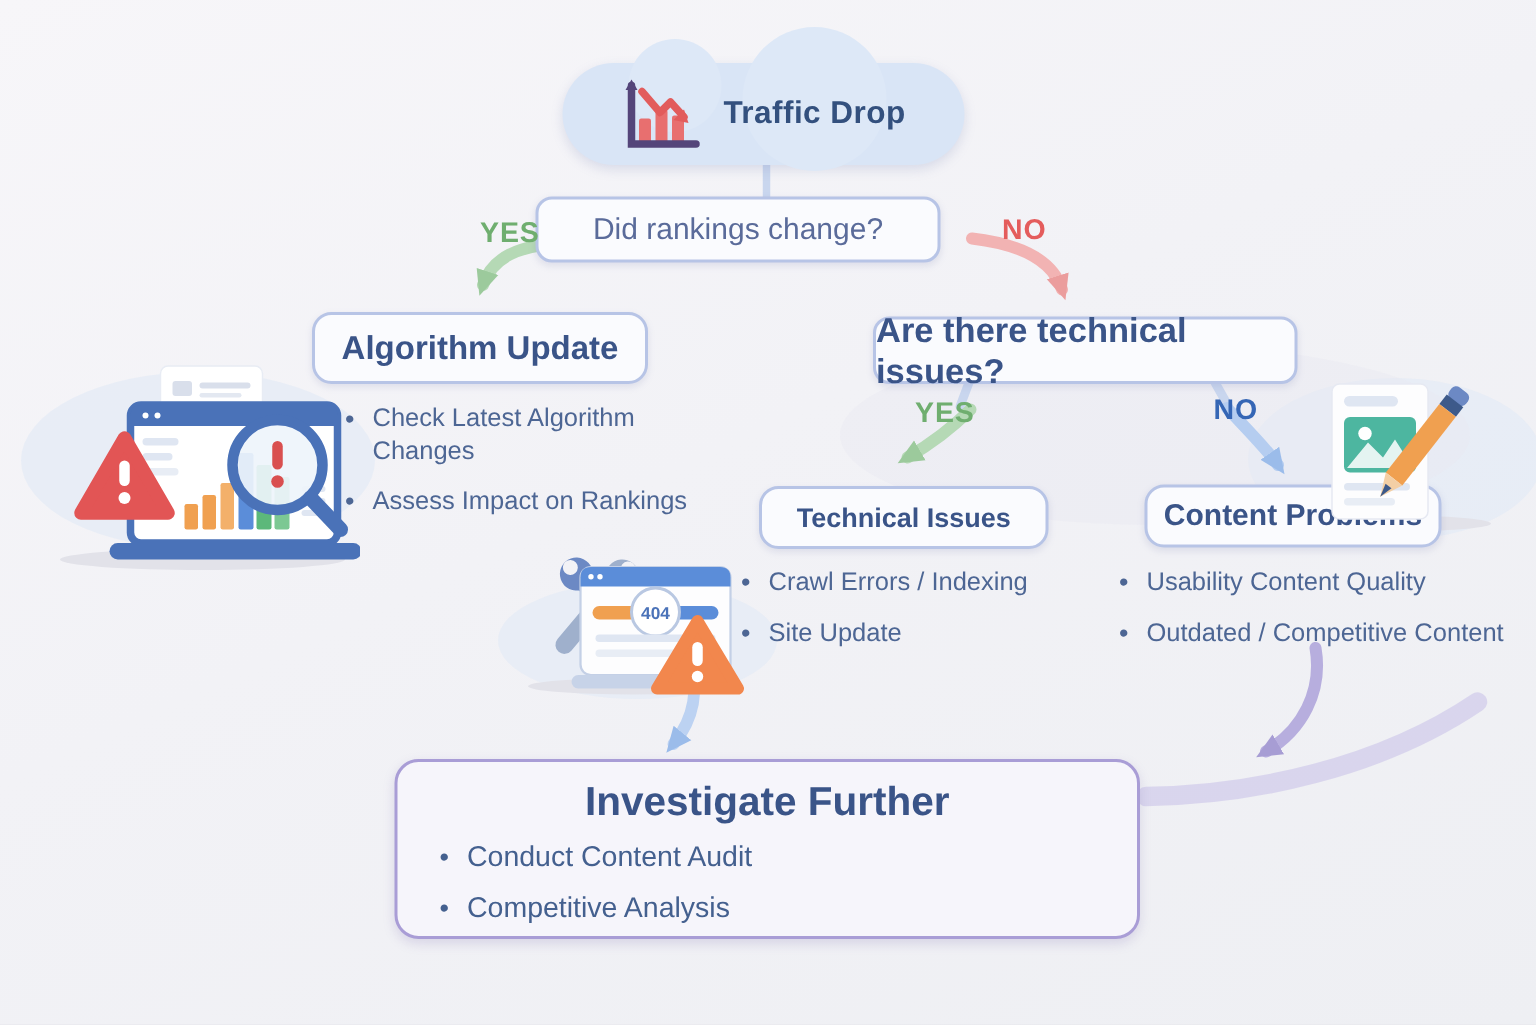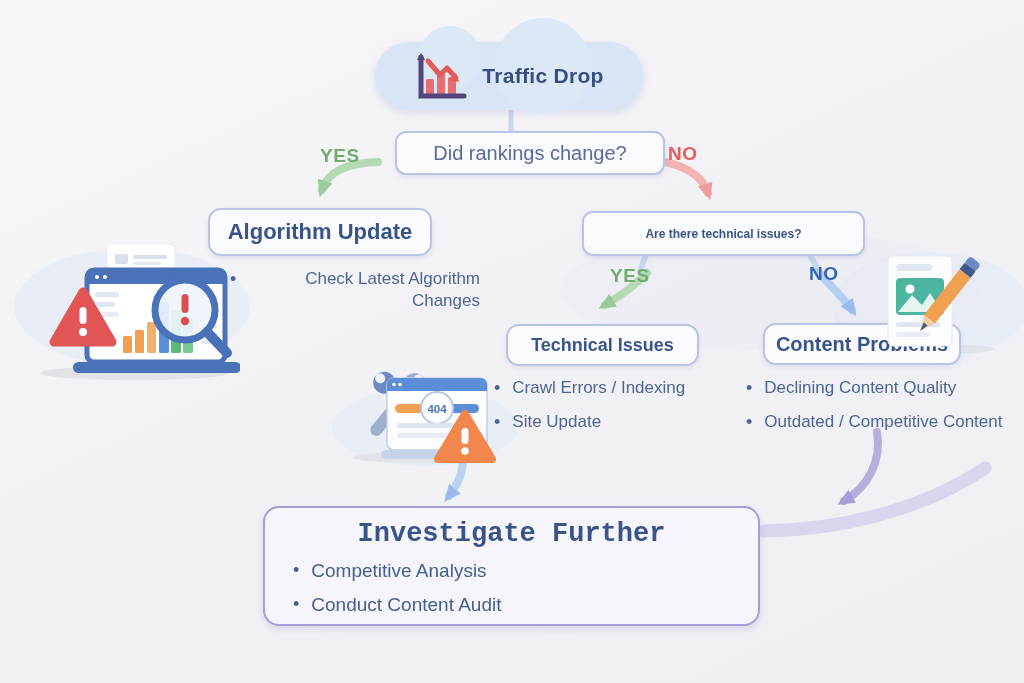--- a/index.html
+++ b/index.html
@@ -15,51 +15,51 @@
   .arrows { position:absolute; left:0; top:0; }
 
   .node {
     position:absolute; box-sizing:border-box;
     background:#fafbfe; border:2px solid #b7c4e6; border-radius:11px;
     display:flex; align-items:center; justify-content:center;
     color:#3a5488; font-weight:bold;
     box-shadow:0 2px 5px rgba(120,130,180,.18);
   }
   .node.question1 { font-weight:400; color:#5a6b9a; font-size:20px; }
-  .node.question2 { font-size:12px; }
+  .node.question2 { font-size:23px; }
 
   .cloud {
     position:absolute; left:375px; top:42px; width:268px; height:68px;
     background:#d9e5f6; border-radius:34px;
     box-shadow:0 3px 8px rgba(120,130,180,.22);
   }
   .cloud::before { content:""; position:absolute; left:44px; top:-16px; width:62px; height:62px;
     border-radius:50%; background:#dde8f7; }
   .cloud::after { content:""; position:absolute; left:120px; top:-24px; width:96px; height:96px;
     border-radius:50%; background:#dde8f7; }
   .cloud-inner { position:absolute; inset:0; display:flex; align-items:center; justify-content:center;
     gap:12px; z-index:1; }
   .cloud-title { font-size:21px; font-weight:bold; color:#33507e; letter-spacing:.3px; }
 
   .edge-label { position:absolute; font-weight:bold; font-size:19px; letter-spacing:.6px; }
   .edge-label.green { color:#6fae6f; }
   .edge-label.red   { color:#e45c5c; }
   .edge-label.blue  { color:#3566b5; }
 
-  .bullets { position:absolute; color:#4d6694; font-size:17px;text-align:right; }
+  .bullets { position:absolute; color:#4d6694; font-size:17px; }
   .bullets .li { display:flex; margin-bottom:11px; line-height:1.3; }
   .bullets .li::before { content:"\2022"; margin-right:12px; font-size:18px; }
 
   .invest {
     position:absolute; left:263px; top:506px; width:497px; height:120px; box-sizing:border-box;
     background:#f6f5fb; border:2.5px solid #a99dd6; border-radius:16px;
     box-shadow:0 3px 7px rgba(130,120,180,.22);
     display:flex; flex-direction:column;
   }
-  .invest-title { text-align:center; font-size:27px; font-weight:bold; color:#3a5488; margin-top:11px;font-family:Liberation Mono, monospace; }
+  .invest-title { text-align:center; font-size:27px; font-weight:bold; color:#3a5488; margin-top:11px; }
   .invest .bullets { position:static; margin:10px 0 0 28px; font-size:19px; color:#44608f; }
   .invest .bullets .li { margin-bottom:9px; }
 
   .illo { position:absolute; }
 </style>
 </head>
 <body>
 
 <div class="canvas">
 
@@ -106,34 +106,37 @@
         <rect x="34" y="26" width="8" height="18" rx="1.5" fill="#e86f6f"></rect>
         <path d="M14,10 L26,24 L33,17 L42,27" stroke="#e25c5c" stroke-width="5" fill="none" stroke-linejoin="round" stroke-linecap="round"></path>
         <path d="M45,31 L35,29 L42,22 Z" fill="#e25c5c"></path>
         <path d="M7,6 L7,45 L50,45" stroke="#54457a" stroke-width="5" fill="none" stroke-linecap="round"></path>
         <path d="M7,2 L3,9 L11,9 Z" fill="#54457a"></path>
       </svg>
       <span class="cloud-title">Traffic Drop</span>
     </div>
   </div>
 
-  <div class="node question1" style="left:395px; top:131px; width:270px; height:44px;">
+  <div class="node question1" style="left:357px; top:131px; width:270px; height:44px;">
     <span>Did rankings change?</span>
   </div>
 
   <span class="edge-label green" style="left:320px; top:145px;">YES</span>
   <span class="edge-label red" style="left:668px; top:143px;">NO</span>
 
   <div class="node" style="left:208px; top:208px; width:224px; height:48px; font-size:22px; border-radius:13px;">
     <span>Algorithm Update</span>
   </div>
   <div class="bullets" style="left:230px; top:268px; width:250px;">
     <div class="li">
         <span>Check Latest Algorithm Changes</span>
       </div>
+    <div class="li">
+        <span>Assess Impact on Rankings</span>
+      </div>
   </div>
 
   <div class="node question2" style="left:582px; top:211px; width:283px; height:45px;">
     <span>Are there technical issues?</span>
   </div>
 
   <span class="edge-label green" style="left:610px; top:265px;">YES</span>
   <span class="edge-label blue" style="left:809px; top:263px;">NO</span>
 
   <div class="node" style="left:506px; top:324px; width:193px; height:42px; font-size:18px; border-radius:13px;">
@@ -146,35 +149,35 @@
     <div class="li">
         <span>Site Update</span>
       </div>
   </div>
 
   <div class="node" style="left:763px; top:323px; width:198px; height:42px; font-size:20px; border-radius:13px;">
     <span>Content Problems</span>
   </div>
   <div class="bullets" style="left:746px; top:377px; width:280px;">
     <div class="li">
-        <span>Declining Content Quality</span>
+        <span>Usability Content Quality</span>
       </div>
     <div class="li">
         <span>Outdated / Competitive Content</span>
       </div>
   </div>
 
   <div class="invest">
     <div class="invest-title">Investigate Further</div>
     <div class="bullets">
       <div class="li">
-          <span>Competitive Analysis</span>
+          <span>Conduct Content Audit</span>
         </div>
       <div class="li">
-          <span>Conduct Content Audit</span>
+          <span>Competitive Analysis</span>
         </div>
     </div>
   </div>
 
   <svg class="illo" style="left:35px; top:232px;" width="205" height="150" viewBox="0 0 205 150">
     <rect x="72" y="12" width="68" height="56" rx="5" fill="#ffffff" stroke="#e8ecf4"></rect>
     <rect x="80" y="22" width="13" height="10" rx="2" fill="#d9dfeb"></rect>
     <rect x="98" y="23" width="34" height="4" rx="2" fill="#d9dfeb"></rect>
     <rect x="98" y="30" width="28" height="3" rx="1.5" fill="#e3e8f1"></rect>
     <rect x="80" y="40" width="13" height="10" rx="2" fill="#d9dfeb"></rect>

